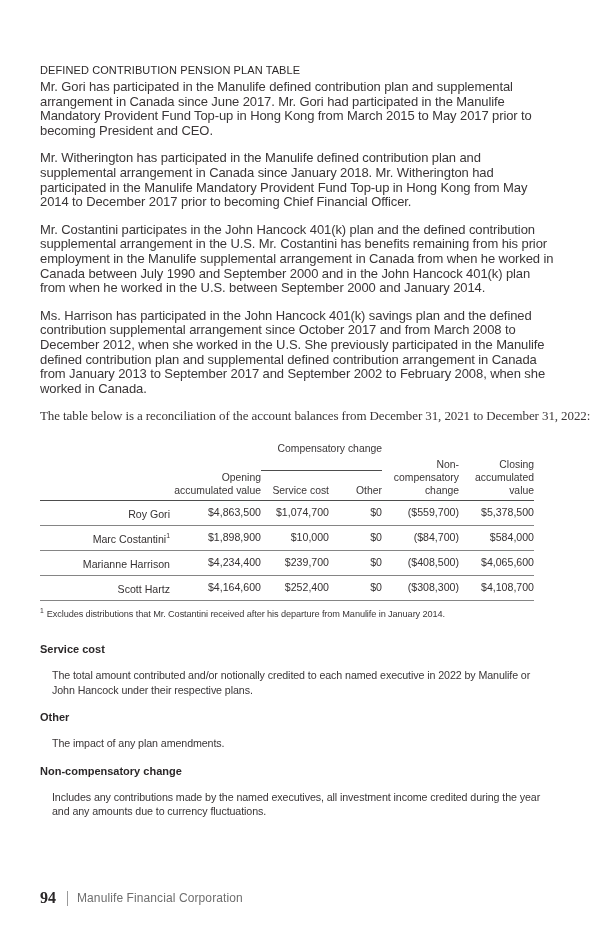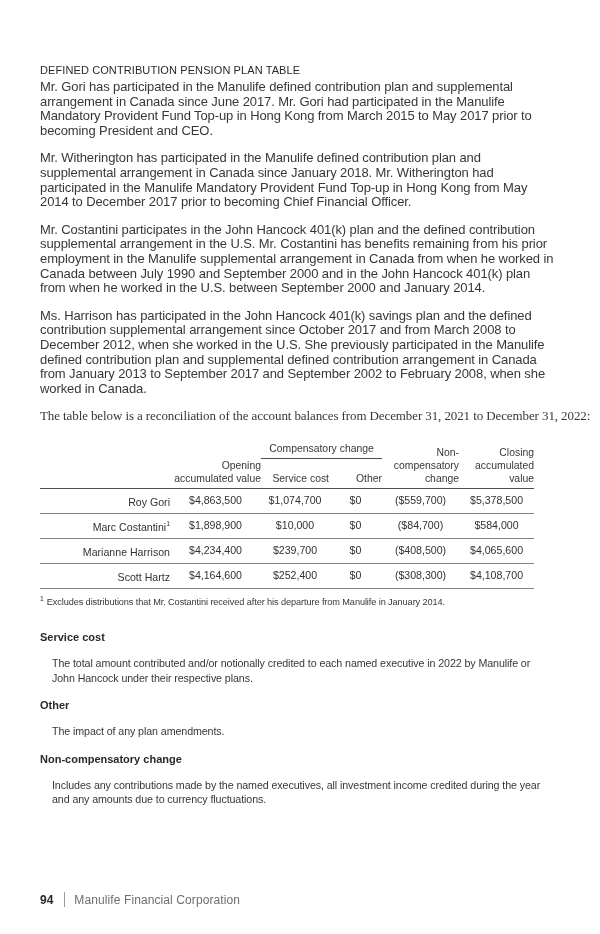--- a/index.html
+++ b/index.html
@@ -27,31 +27,31 @@
     width:494px;margin-top:18px;
   }
   table.pension th,table.pension td{padding:0;}
   table.pension th{
     font-weight:normal;font-size:10.4px;line-height:13px;
     color:#3a3637;vertical-align:bottom;text-align:right;
     border-bottom:1px solid #4d4d4d;padding-bottom:3px;
   }
   th.c-name{text-align:left;}
   .spanner{
-    text-align:center;border-bottom:1px solid #4d4d4d;
-    padding-bottom:3px;margin-bottom:13px;
+    border-bottom:1px solid #4d4d4d;
+    padding-bottom:15px;margin-bottom:13px;
   }
   .subcols{display:flex;}
   .sub-service{width:68px;text-align:right;}
   .sub-other{flex:1;text-align:right;}
 
   table.pension td{
     font-size:10.6px;line-height:13px;color:#353132;
     padding:3.5px 0 4px 0;border-bottom:1px solid #858585;
-    text-align:center;white-space:nowrap;
+    text-align:right;white-space:nowrap;
   }
   table.pension td.name{text-align:right;}
   td.name sup,.footnote sup{font-size:6.8px;}
 
   .footnote{
     font-size:9.2px;line-height:12px;color:#3a3637;
     margin-top:4px;letter-spacing:-0.1px;
   }
   .footnote sup{margin-right:3px;}
 
@@ -59,21 +59,21 @@
   .definitions{margin-top:22px;}
   .def{margin-bottom:13px;}
   .def-term{font-size:11px;font-weight:bold;color:#2b2829;line-height:14px;margin:0 0 2px 0;}
   .def-text{font-size:10.7px;line-height:14.6px;letter-spacing:-0.1px;margin:12px;color:#3a3637;}
 
   
   .footer{
     position:absolute;left:40px;bottom:27px;
     display:flex;align-items:center;
   }
-  .page-number{font-size:12px;font-weight:bold;color:#2b2829;}
+  .page-number{font-size:16px;font-weight:bold;color:#2b2829;font-family:Liberation Serif, serif;}
   .footer-divider{width:1px;height:15px;background:#9a9a9a;margin:0 9px 0 11px;}
   .company-name{font-size:12px;color:#6e6e6e;letter-spacing:0.1px;}
 </style>
 </head>
 <body>
 
 <div class="page">
   <div class="content">
 
     <h1 class="doc-heading">DEFINED CONTRIBUTION PENSION PLAN TABLE</h1>

